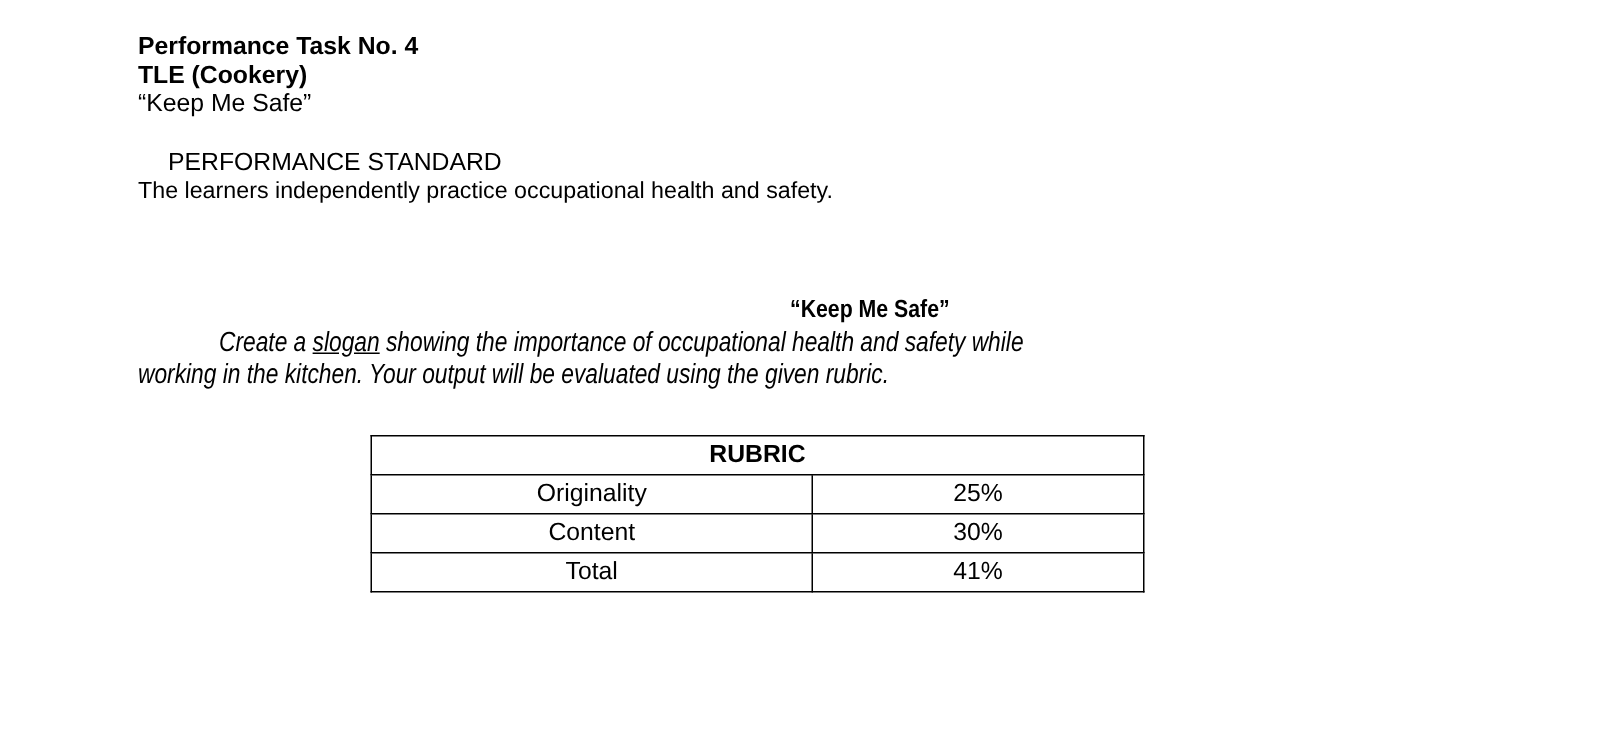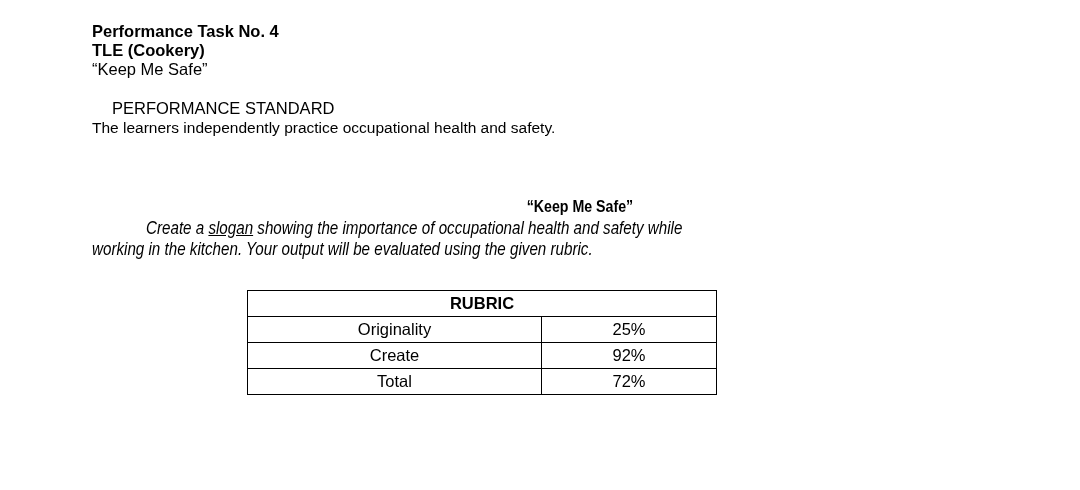--- a/index.html
+++ b/index.html
@@ -5,21 +5,21 @@
   html, body { margin:0; padding:0; background:#ffffff; }
   body { width:1080px; height:490px; position:relative; overflow:hidden;
          font-family:"Liberation Sans", sans-serif; color:#000; font-size:16.5px; }
   .line { position:absolute; white-space:nowrap; line-height:19px; }
   .bold { font-weight:bold; }
   .narrow { font-family:"Liberation Sans", sans-serif; font-style:italic; transform-origin:left top; }
   .center-title { position:absolute; left:0; width:1080px; text-align:center; top:197px;
                   font-weight:bold; white-space:nowrap; }
   .center-title span { display:inline-block; transform:scaleX(0.86); margin-left:80px; }
   table.rubric { position:absolute; left:247px; top:290px; border-collapse:collapse;
-                 width:470px; font-size:16.5px; }
+                 width:516px; font-size:16.5px; }
   table.rubric td, table.rubric th { border:1px solid #000; text-align:center; padding:0;
                  height:25px; line-height:25px; }
   table.rubric th { font-weight:bold; }
   table.rubric td.c1 { width:293px; }
   u { text-decoration:underline; }
 </style>
 </head>
 <body>
 
 <div class="line bold" style="left:92px; top:22px;">Performance Task No. 4</div>
@@ -37,21 +37,21 @@
 <table class="rubric">
   <tbody>
       <tr>
     <th colspan="2">RUBRIC</th>
   </tr>
   <tr>
     <td class="c1">Originality</td>
     <td>25%</td>
   </tr>
   <tr>
-    <td class="c1">Create</td>
-    <td>92%</td>
+    <td class="c1">Content</td>
+    <td>30%</td>
   </tr>
   <tr>
     <td class="c1">Total</td>
-    <td>72%</td>
+    <td>41%</td>
   </tr>
 </tbody>
   </table>
 
 </body></html>

